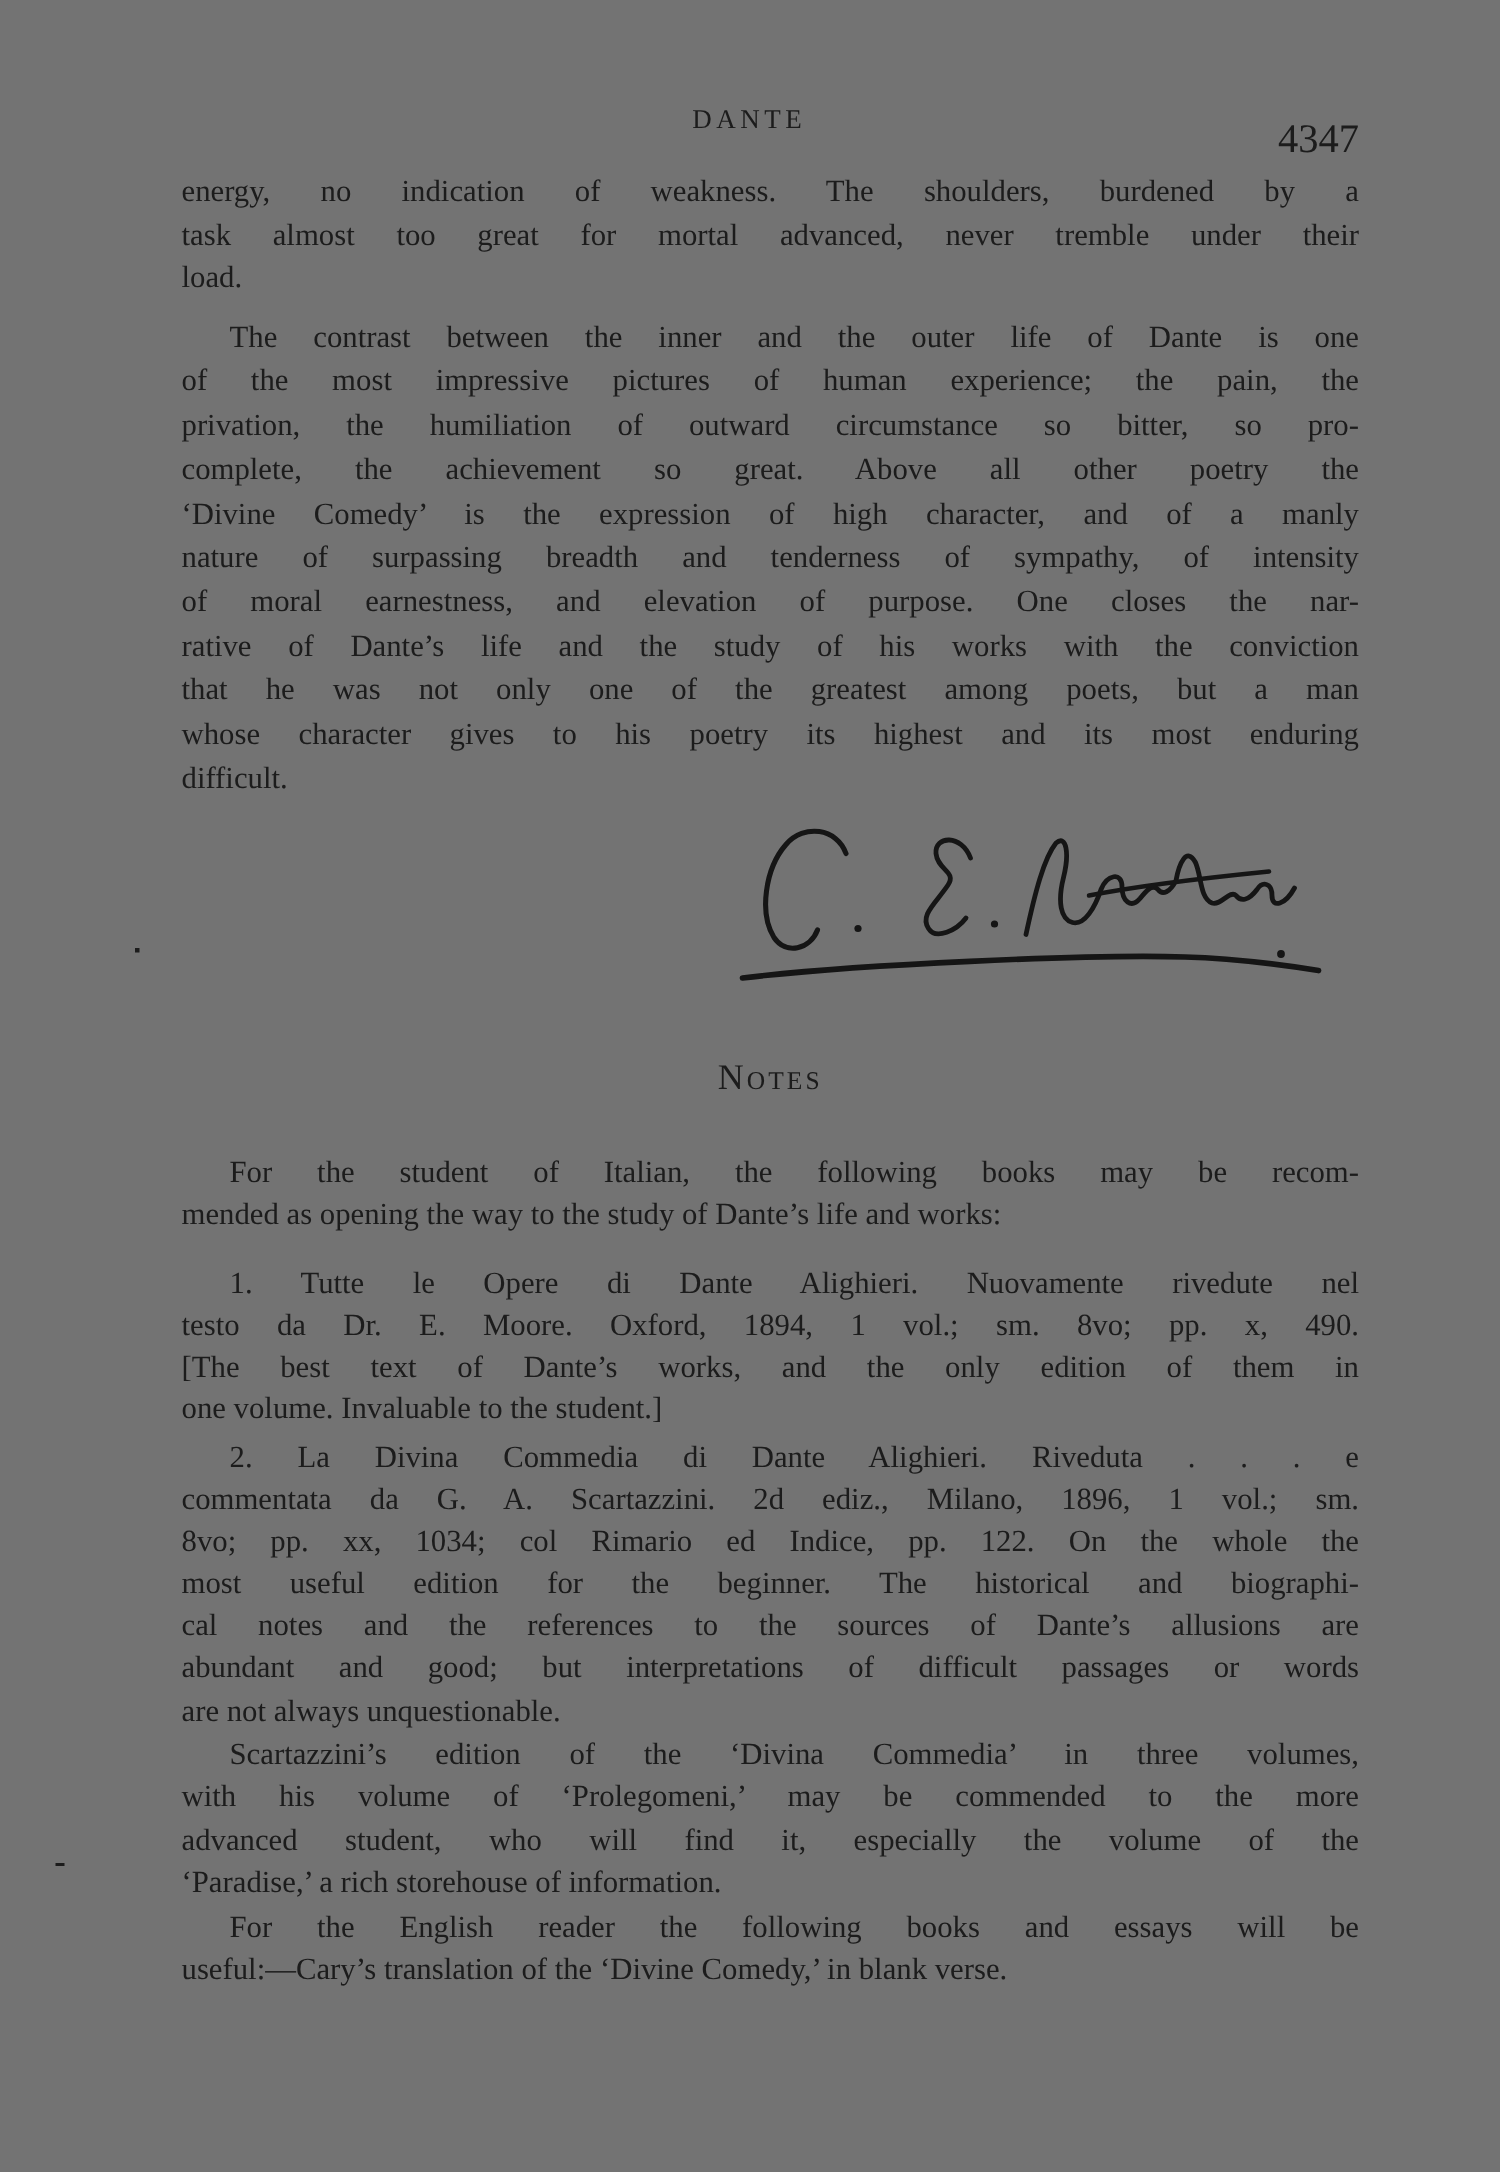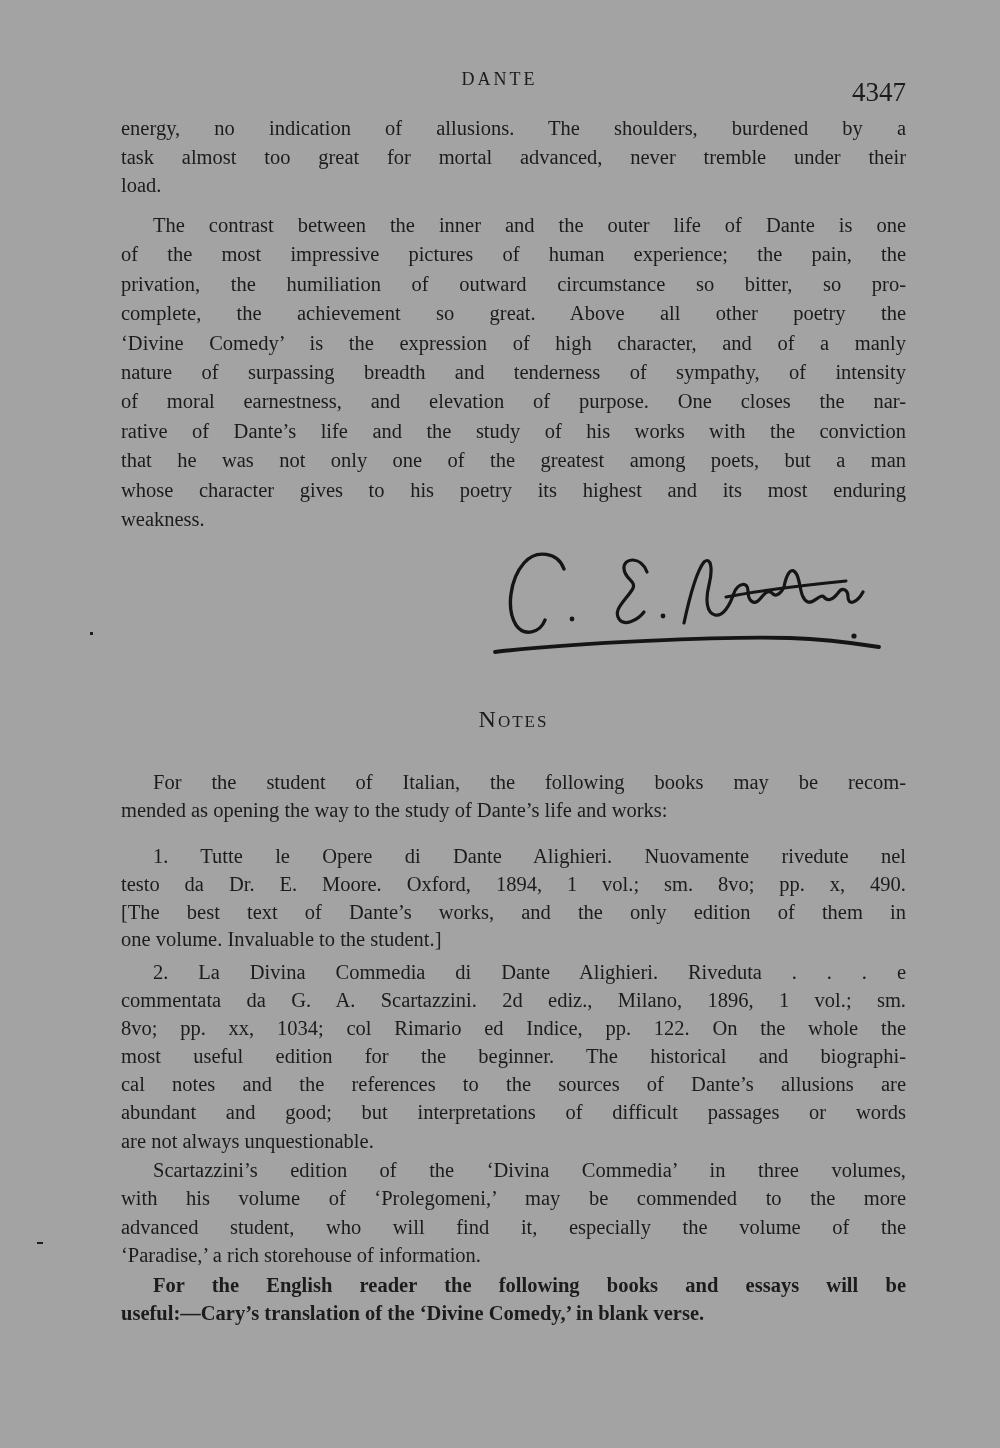--- a/index.html
+++ b/index.html
@@ -1,17 +1,17 @@
 <!DOCTYPE html>
 <html><head>
 <meta charset="utf-8">
 <style>
   html,body{margin:0;padding:0;background:#ffffff;}
   .page{
-    position:relative;width:1000px;height:1448px;background:#a3a3a3;
+    position:relative;width:1000px;height:1448px;background:#737373;
     font-family:"Liberation Serif","DejaVu Serif",serif;color:#1c1c1c;overflow:hidden;
   }
   .running-title{
     position:absolute;top:69px;left:121px;width:785px;box-sizing:border-box;
     text-align:center;padding-right:28px;font-size:18px;letter-spacing:3px;font-weight:normal;
   }
   .page-number{
     position:absolute;top:77px;left:121px;width:785px;text-align:right;font-size:27px;
   }
   .tblock{position:absolute;left:121px;width:785px;font-size:20.5px;}
@@ -22,50 +22,50 @@
   #p2{top:211px;line-height:29.4px;}
   .signature{position:absolute;left:488px;top:549px;width:402px;height:118px;}
   .notes-heading{
     position:absolute;top:706px;left:121px;width:785px;text-align:center;
     font-variant:small-caps;font-size:24px;letter-spacing:2px;
   }
   #n-intro{top:768px;line-height:28.3px;}
   #n-item1{top:843px;line-height:27.8px;}
   #n-item2{top:958px;line-height:28.1px;}
   #n-p3{top:1156px;line-height:28.3px;}
-  #n-p4{top:1271px;line-height:28.2px;font-weight:bold;}
+  #n-p4{top:1271px;line-height:28.2px;}
   .speck{position:absolute;background:#1c1c1c;}
   #speck1{left:90px;top:632px;width:3px;height:3px;}
   #speck2{left:37px;top:1242px;width:6px;height:2px;}
 </style>
 </head>
 <body>
 
 <div class="page">
 
   <div class="running-title">DANTE</div>
   <div class="page-number">4347</div>
 
   <div class="tblock" id="p1">
-      <div class="tline">energy, no indication of allusions. The shoulders, burdened by a</div>
+      <div class="tline">energy, no indication of weakness. The shoulders, burdened by a</div>
       <div class="tline">task almost too great for mortal advanced, never tremble under their</div>
       <div class="tline tlast">load.</div>
     </div>
   <div class="tblock" id="p2">
       <div class="tline tindent">The contrast between the inner and the outer life of Dante is one</div>
       <div class="tline">of the most impressive pictures of human experience; the pain, the</div>
       <div class="tline">privation, the humiliation of outward circumstance so bitter, so pro-</div>
       <div class="tline">complete, the achievement so great. Above all other poetry the</div>
       <div class="tline">‘Divine Comedy’ is the expression of high character, and of a manly</div>
       <div class="tline">nature of surpassing breadth and tenderness of sympathy, of intensity</div>
       <div class="tline">of moral earnestness, and elevation of purpose. One closes the nar-</div>
       <div class="tline">rative of Dante’s life and the study of his works with the conviction</div>
       <div class="tline">that he was not only one of the greatest among poets, but a man</div>
       <div class="tline">whose character gives to his poetry its highest and its most enduring</div>
-      <div class="tline tlast">weakness.</div>
+      <div class="tline tlast">difficult.</div>
     </div>
 
   <svg class="signature" viewBox="0 0 402 118" fill="none" stroke="#151515" stroke-linecap="round" stroke-linejoin="round" aria-label="C. E. Norton.">
     <path stroke-width="3.4" d="M76,20 C70,3 48,0 36,14 C22,30 18,60 28,76 C36,88 52,84 57,71"></path>
     <circle cx="84" cy="70" r="2.4" fill="#151515" stroke="none"></circle>
     <path stroke-width="3.2" d="M159,23 C153,7 135,8 136,20 C137,31 150,32 144,41 C136,53 125,61 131,70 C136,78 150,71 156,63"></path>
     <circle cx="175" cy="67" r="2.4" fill="#151515" stroke="none"></circle>
     <path stroke-width="3.2" d="M196,74 C202,46 208,23 216,13 C223,7 225,20 221,36 C217,52 219,64 227,66 C235,68 242,56 246,44 C250,34 260,32 260,42 C260,52 266,57 272,50 C276,45 280,40 284,44 C287,48 292,46 296,38 C298,27 303,15 309,26 C313,35 312,50 320,53 C326,55 332,44 336,48 C339,52 344,52 350,44 C354,38 360,40 360,48 C360,57 369,54 375,43"></path>
     <path stroke-width="3" d="M238,48 C274,41 318,36 358,32"></path>
     <circle cx="366" cy="87" r="2.6" fill="#151515" stroke="none"></circle>

